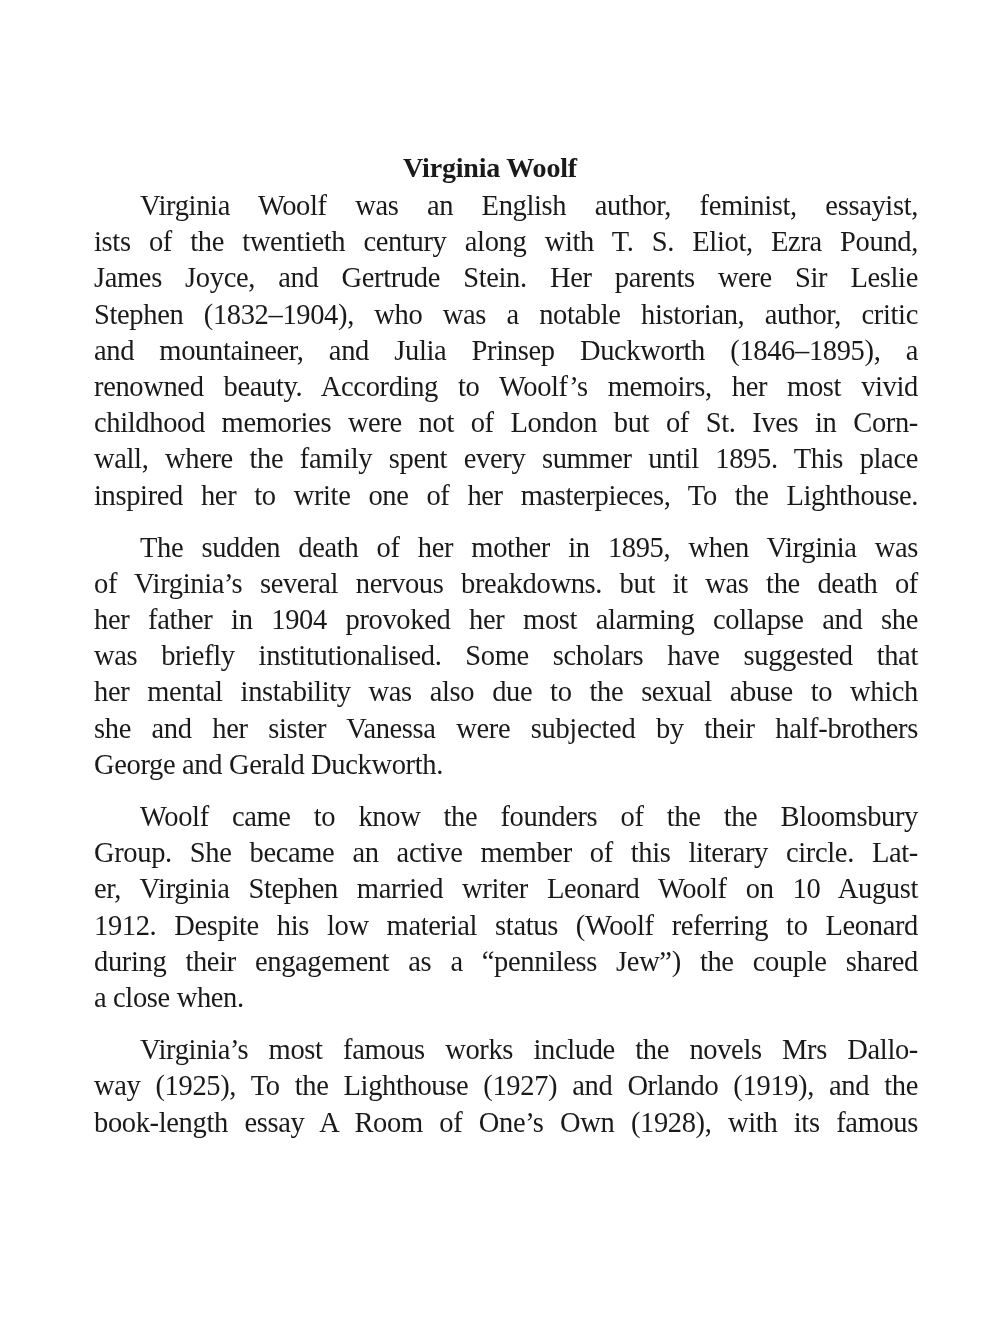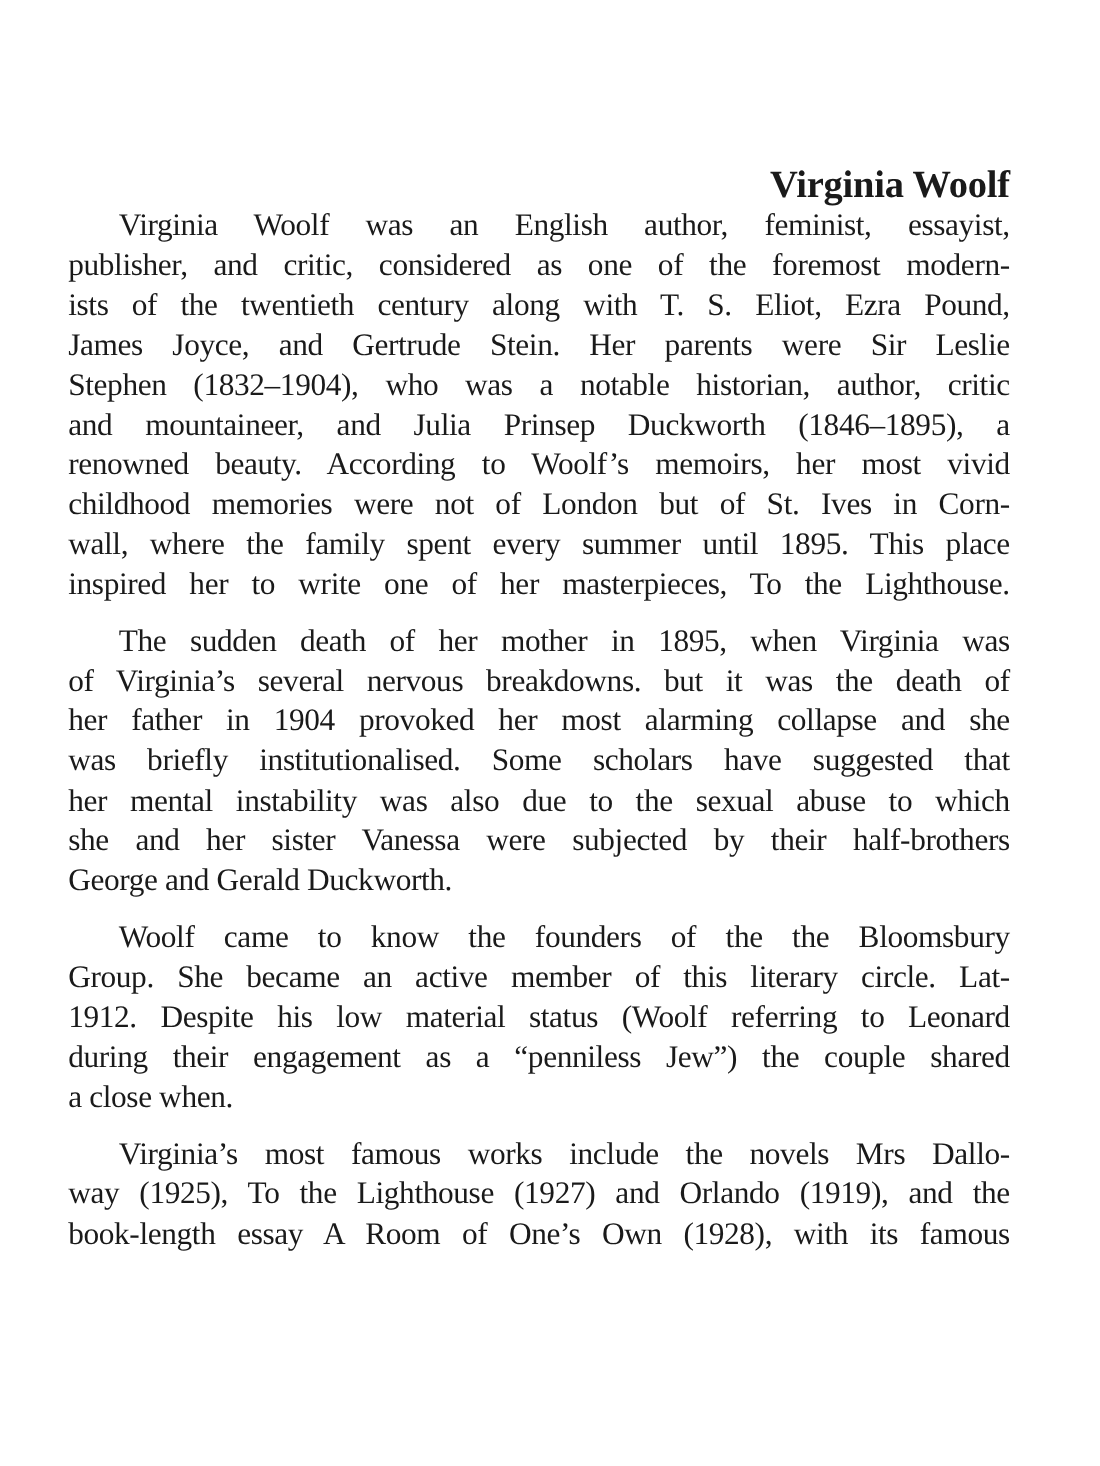--- a/index.html
+++ b/index.html
@@ -15,57 +15,57 @@
       font-family: "Liberation Serif", "DejaVu Serif", serif;
       color: #1a1a1a;
     }
     .page {
       position: absolute;
       left: 62px;
       top: 150px;
       width: 856px;
     }
     .title {
-      text-align: right;
+      text-align: center;
       font-weight: bold;
-      font-size: 35px;
+      font-size: 28px;
       line-height: 36px;
       margin: 0 0 2px 0;
       letter-spacing: -0.2px;
     }
     .para {
       margin: 0 0 16px 0;
     }
     .line {
       display: block;
       font-size: 28.5px;
       line-height: 36.2px;
       height: 36.2px;
       white-space: nowrap;
       text-align: justify;
       text-align-last: justify;
       letter-spacing: -0.35px;
       word-spacing: 0px;
+      margin-left: 32px;
     }
     .line.indent {
       padding-left: 46px;
     }
     .line.last {
       text-align-last: left;
     }
   </style>
 </head>
 <body>
 
 <div class="page">
   <h1 class="title">Virginia Woolf</h1>
 
   <div class="para">
     <span class="line indent">Virginia Woolf was an English author, feminist, essayist,</span>
-    <span class="line">publisher, and critic, considered as one of the foremost modern-</span>
     <span class="line">ists of the twentieth century along with T. S. Eliot, Ezra Pound,</span>
     <span class="line">James Joyce, and Gertrude Stein. Her parents were Sir Leslie</span>
     <span class="line">Stephen (1832–1904), who was a notable historian, author, critic</span>
     <span class="line">and mountaineer, and Julia Prinsep Duckworth (1846–1895), a</span>
     <span class="line">renowned beauty. According to Woolf’s memoirs, her most vivid</span>
     <span class="line">childhood memories were not of London but of St. Ives in Corn-</span>
     <span class="line">wall, where the family spent every summer until 1895. This place</span>
     <span class="line">inspired her to write one of her masterpieces, To the Lighthouse.</span>
   </div>
 
@@ -75,20 +75,21 @@
     <span class="line">her father in 1904 provoked her most alarming collapse and she</span>
     <span class="line">was briefly institutionalised. Some scholars have suggested that</span>
     <span class="line">her mental instability was also due to the sexual abuse to which</span>
     <span class="line">she and her sister Vanessa were subjected by their half-brothers</span>
     <span class="line last">George and Gerald Duckworth.</span>
   </div>
 
   <div class="para">
     <span class="line indent">Woolf came to know the founders of the the Bloomsbury</span>
     <span class="line">Group. She became an active member of this literary circle. Lat-</span>
+    <span class="line">er, Virginia Stephen married writer Leonard Woolf on 10 August</span>
     <span class="line">1912. Despite his low material status (Woolf referring to Leonard</span>
     <span class="line">during their engagement as a “penniless Jew”) the couple shared</span>
     <span class="line last">a close when.</span>
   </div>
 
   <div class="para">
     <span class="line indent">Virginia’s most famous works include the novels Mrs Dallo-</span>
     <span class="line">way (1925), To the Lighthouse (1927) and Orlando (1919), and the</span>
     <span class="line">book-length essay A Room of One’s Own (1928), with its famous</span>
   </div>

